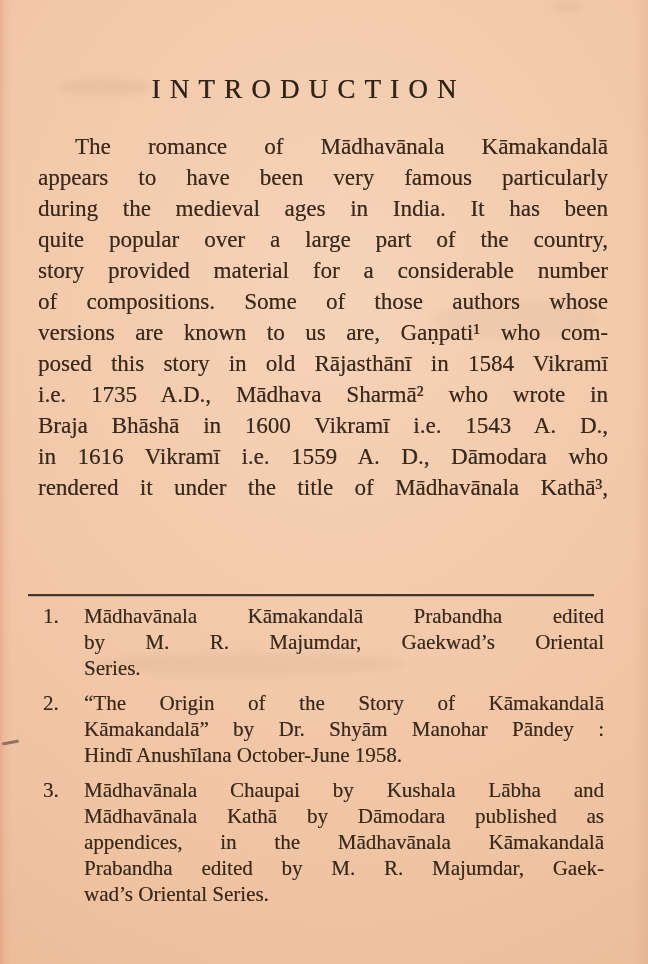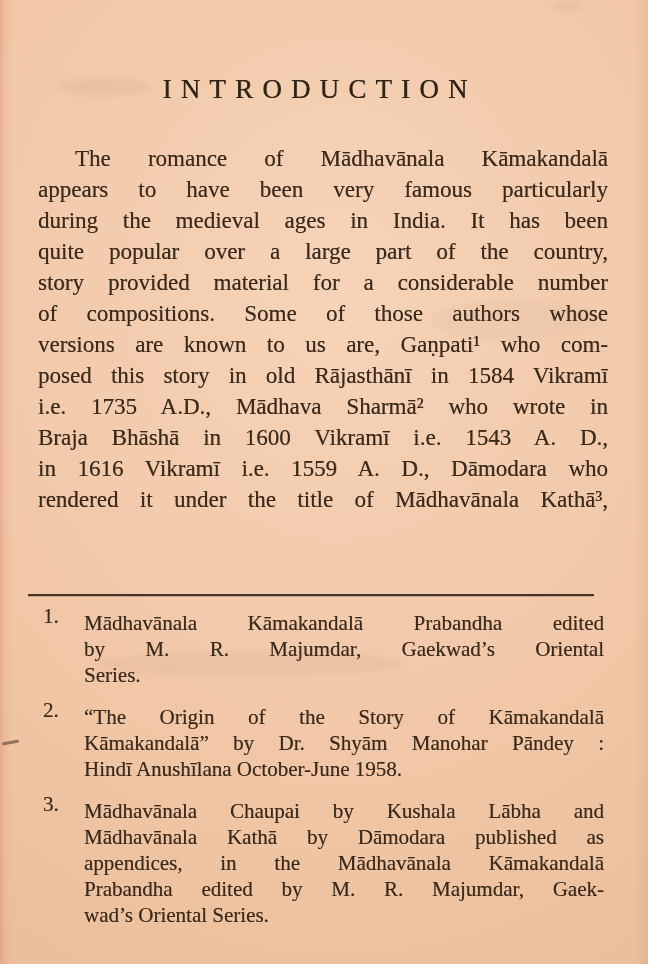--- a/index.html
+++ b/index.html
@@ -10,51 +10,51 @@
   }
   .page {
     position: relative; width: 648px; height: 964px;
     color: #39291b;
     background:
       linear-gradient(90deg, rgba(205,110,85,0.28) 0px, rgba(205,110,85,0.10) 4px, rgba(0,0,0,0) 12px),
       linear-gradient(270deg, rgba(170,110,80,0.12) 0px, rgba(0,0,0,0) 14px),
       radial-gradient(120% 95% at 52% 30%, #f6d3b8 0%, #f2c9aa 42%, #eec29f 72%, #e8b894 100%);
   }
   .title {
-    position: absolute; top: 74px; left: 30px; width: 570px;
+    position: absolute; top: 74px; left: 19px; width: 570px;
     margin: 0; text-align: center;
     font-size: 27px; font-weight: normal;
     letter-spacing: 0.34em; text-indent: 0.34em;
     color: #2e2315;
     text-shadow: 0.4px 0 0 rgba(46,35,21,0.7);
   }
   .body-text {
     position: absolute; top: 131px; left: 38px; width: 570px;
     font-size: 23px; line-height: 31px;
   }
   .bl {
     text-align: justify; text-align-last: justify;
     height: 31px; overflow: hidden; white-space: normal;
     text-shadow: 0.3px 0 0 rgba(57,41,27,0.55);
   }
-  .bl.indent { text-indent: 37px; margin-top: 12px; }
+  .bl.indent { text-indent: 37px; }
   .fnrule {
     position: absolute; top: 594px; left: 28px; width: 566px; height: 2px;
     background: #44362a;
     box-shadow: 0 1px 0 rgba(68,54,42,0.25);
   }
   .footnotes {
     position: absolute; top: 603px; left: 38px; width: 566px;
     margin: 0; padding: 0; list-style: none;
     font-size: 21px; line-height: 26px;
   }
   .fn { display: flex; margin-bottom: 9px; }
   .fn-num { flex: 0 0 46px; padding-left: 5px; box-sizing: border-box;
     text-shadow: 0.3px 0 0 rgba(57,41,27,0.5); }
-  .fn-lines { flex: 1; min-width: 0; margin-top: 7px; }
+  .fn-lines { flex: 1; min-width: 0; }
   .fl {
     text-align: justify; text-align-last: justify;
     text-shadow: 0.3px 0 0 rgba(57,41,27,0.5);
   }
   .fl.last { text-align-last: left; }
   .smudge {
     position: absolute; border-radius: 50%;
     background: #7a5a40; opacity: 0.07; filter: blur(3px);
     pointer-events: none;
   }

